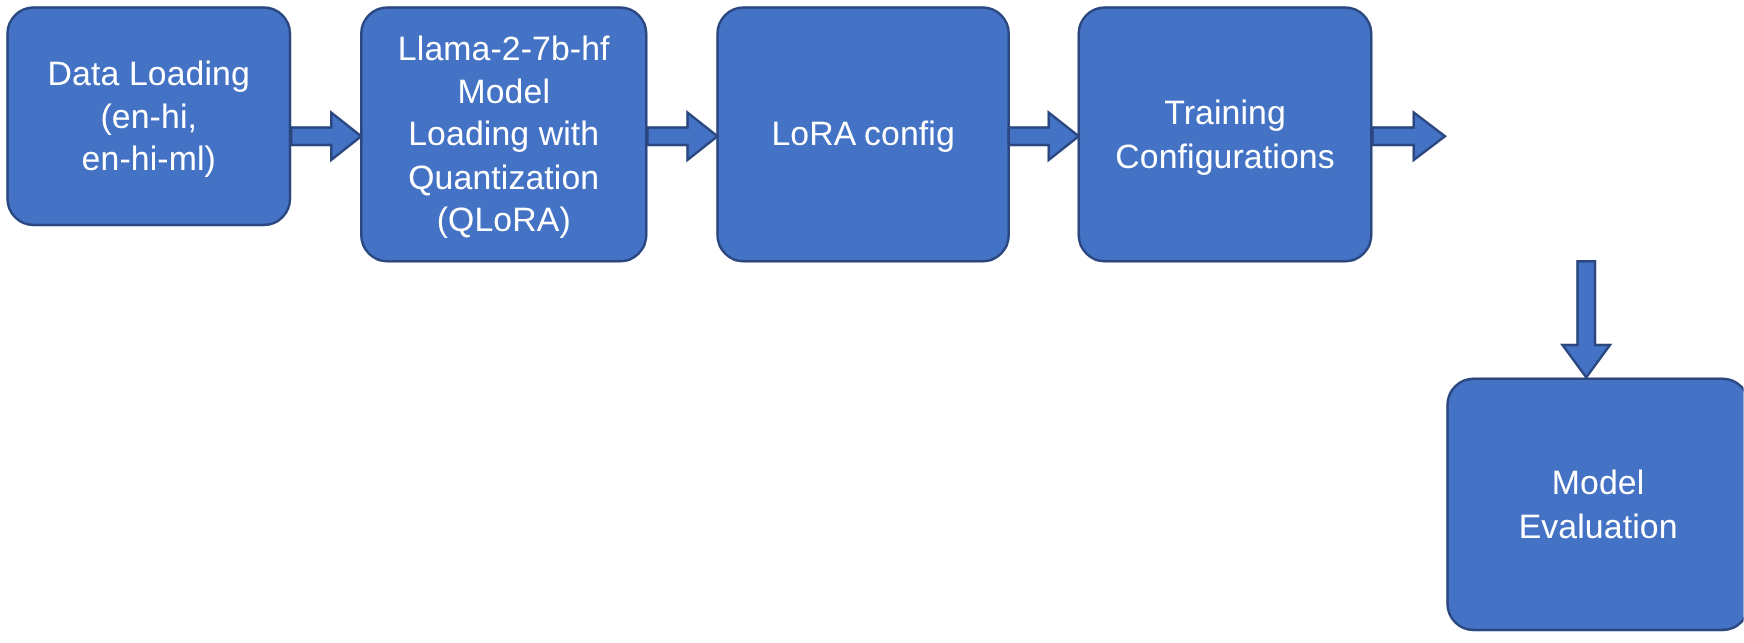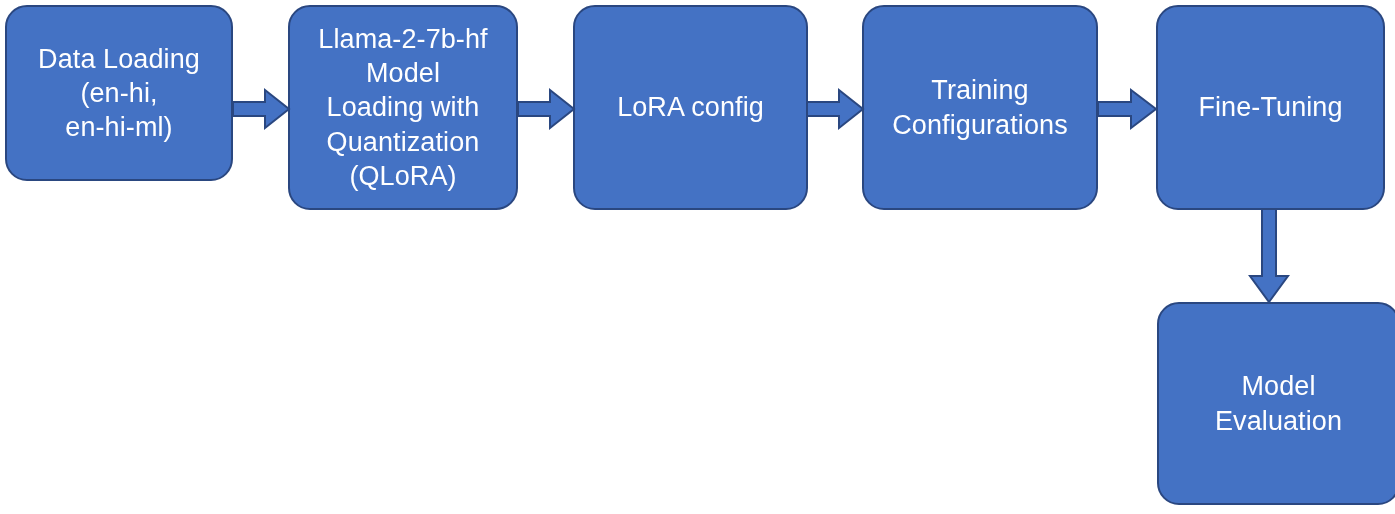--- a/index.html
+++ b/index.html
@@ -76,23 +76,20 @@
 
   <div class="node" id="node-2" style="left: 573px; top: 5px; width: 235px; height: 205px; background: rgb(68, 114, 196); border-color: rgb(42, 71, 128); color: rgb(255, 255, 255);">
     <span class="node-label">LoRA config</span>
   </div>
 
   <div class="node" id="node-3" style="left: 862px; top: 5px; width: 236px; height: 205px; background: rgb(68, 114, 196); border-color: rgb(42, 71, 128); color: rgb(255, 255, 255);">
     <span class="node-label">Training
 Configurations</span>
   </div>
 
-  <div class="node" id="node-4" style="left: 1156px; top: 5px; width: 229px; height: 205px; background: rgb(68, 114, 196); border-color: rgb(42, 71, 128); color: rgb(255, 255, 255);">
-    <span class="node-label">Fine-Tuning</span>
-  </div>
 
   <div class="node" id="node-5" style="left: 1157px; top: 302px; width: 243px; height: 203px; background: rgb(68, 114, 196); border-color: rgb(42, 71, 128); color: rgb(255, 255, 255);">
     <span class="node-label">Model
 Evaluation</span>
   </div>
 
   <div class="arrow" id="conn-0" style="left: 232px; top: 88px; width: 58px; height: 42px;">
     <svg viewBox="0 0 58 42" width="58" height="42" preserveAspectRatio="none">
       <polygon class="arrow-shape" points="1,14 33,14 33,2 57,21 33,40 33,28 1,28"></polygon>
     </svg>

